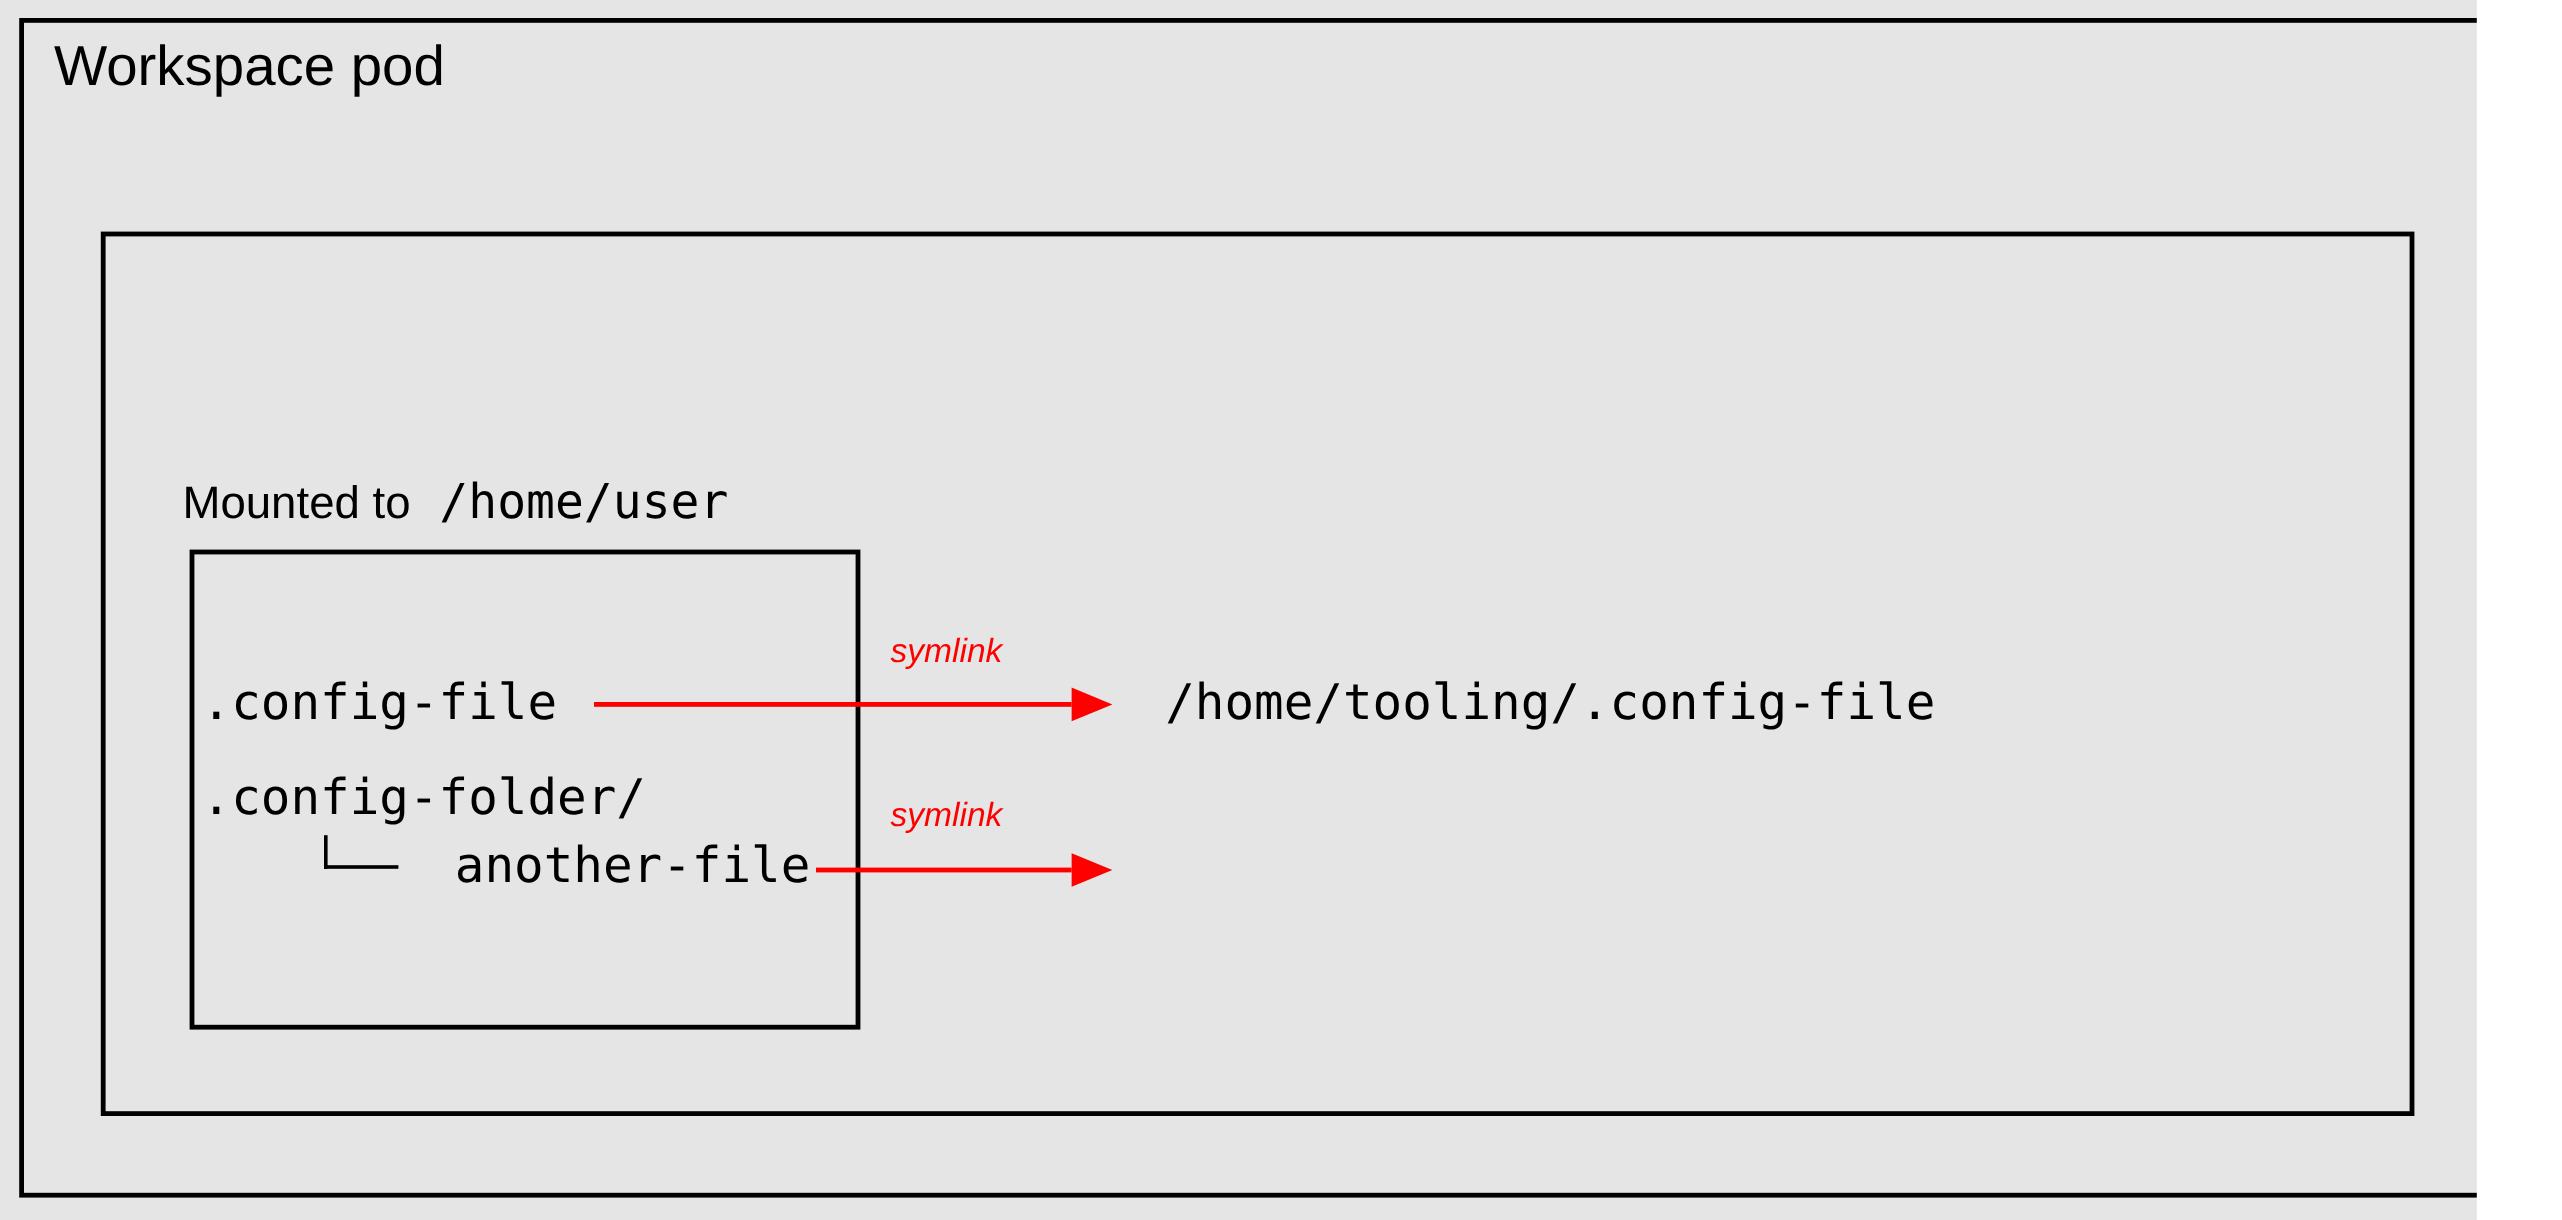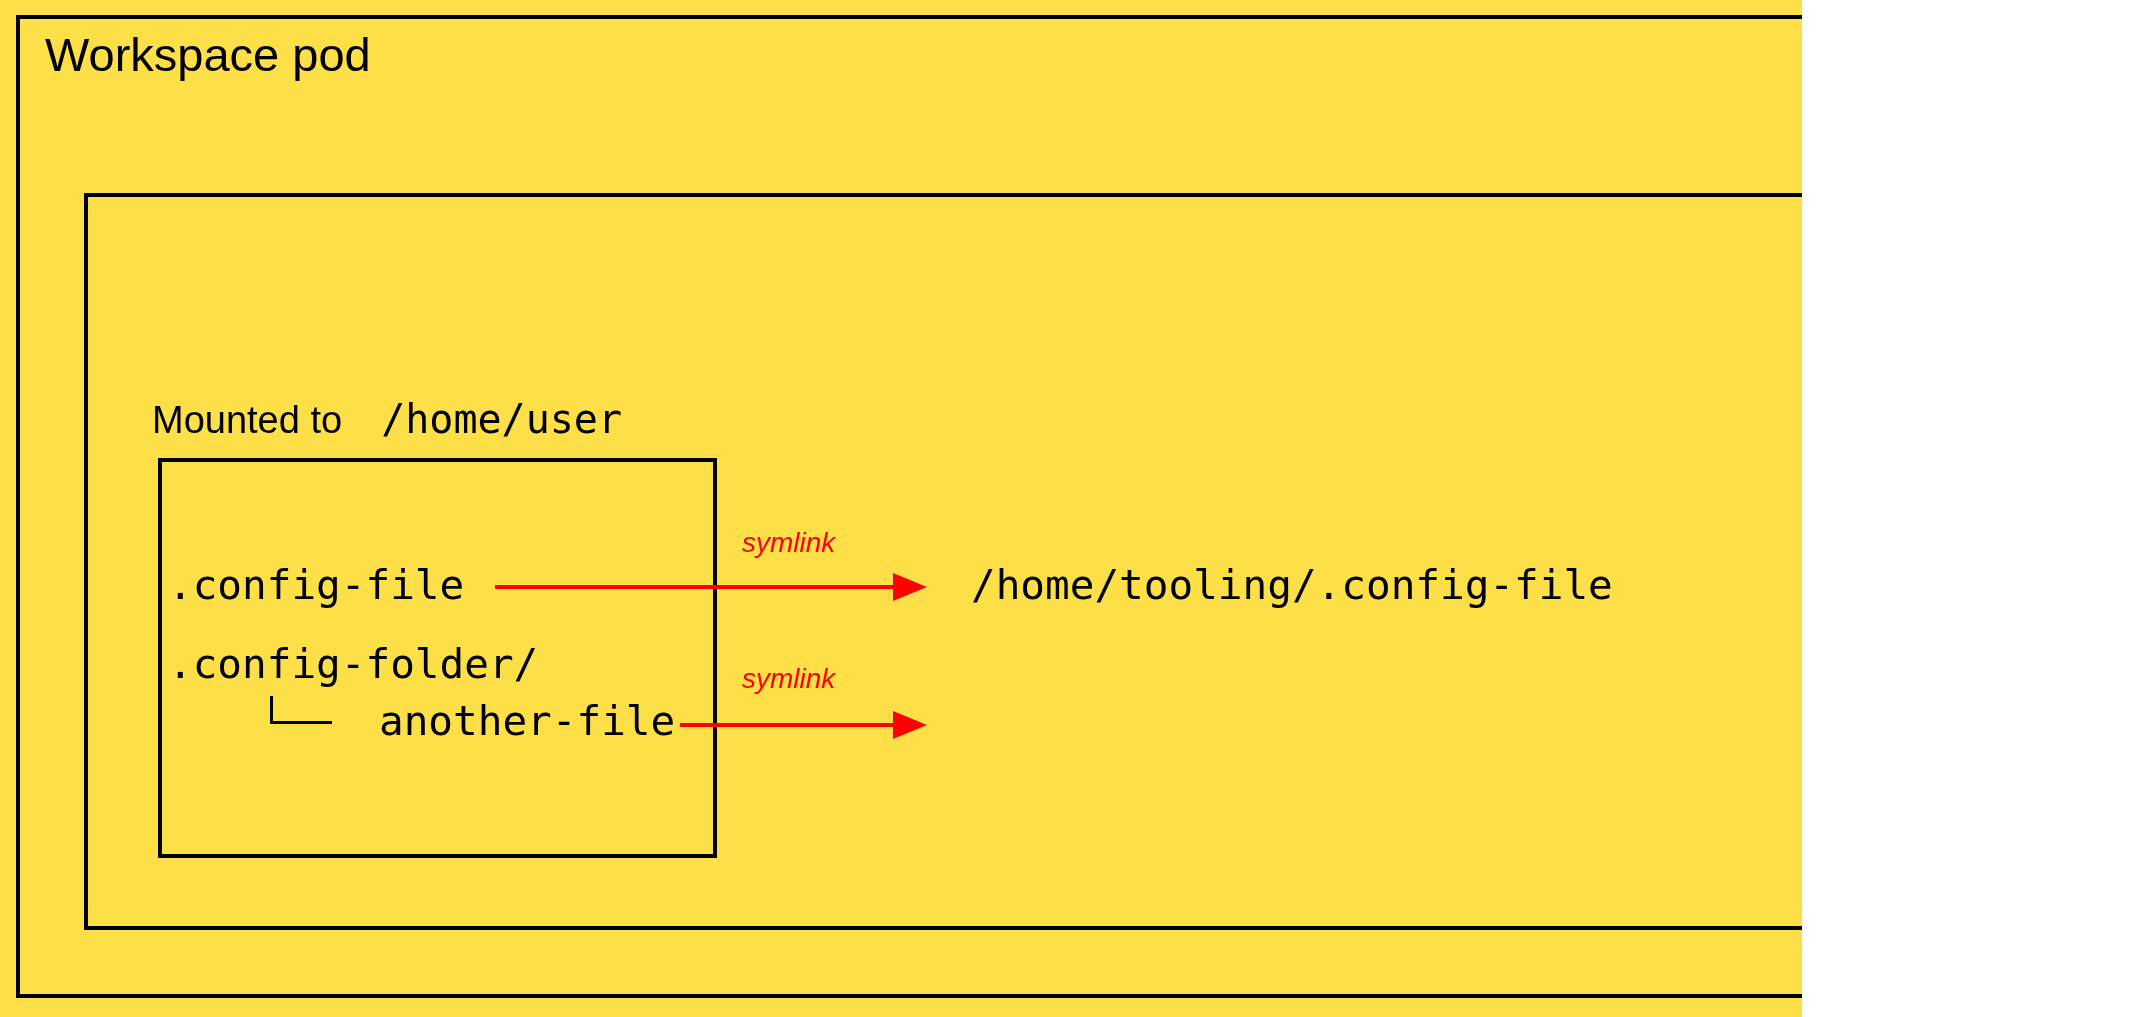--- a/index.html
+++ b/index.html
@@ -1,39 +1,39 @@
 <!DOCTYPE html>
 <html><head>
 <meta charset="utf-8">
 <style>
   html,body{margin:0;padding:0;background:#ffffff;}
   .canvas{
     position:relative;
-    width:1802px;height:1017px;
-    background:#fde047;
+    width:2064px;height:1017px;
+    background:#e5e5e5;
     font-family:"Liberation Sans",sans-serif;
     color:#000;
     overflow:hidden;
     text-align:center;
   }
   .box{
     position:absolute;
     border:4px solid #000;
     background:transparent;
     box-sizing:border-box;
   }
   #workspace-box{left:16px;top:15px;width:2099px;height:983px;}
   #tools-box{left:84px;top:193px;width:1928px;height:737px;}
   #pv-box{left:158px;top:458px;width:559px;height:400px;}
   .label{position:absolute;white-space:nowrap;line-height:1;}
   #workspace-label{left:45px;top:31px;font-size:47px;}
   #tools-label{left:117px;top:219px;font-size:47px;}
   #pv-label{left:176px;top:488px;font-size:38px;}
   #mounted-label{left:152px;top:399px;font-size:38px;}
-  #mounted-label .mono-path{font-family:"DejaVu Sans Mono",monospace;font-size:40px;margin-left:39px;}
+  #mounted-label .mono-path{font-family:"DejaVu Sans Mono",monospace;font-size:40px;margin-left:24px;}
   .mono{
     position:absolute;white-space:nowrap;line-height:1;
     font-family:"DejaVu Sans Mono",monospace;font-size:41px;
   }
   #row-config-file{left:168px;top:565px;}
   #row-config-folder{left:168px;top:644px;}
   #row-another-file{left:379px;top:701px;}
   #branch-connector{
     position:absolute;left:270px;top:696px;width:62px;height:28px;
     border-left:3px solid #000;border-bottom:3px solid #000;box-sizing:border-box;

